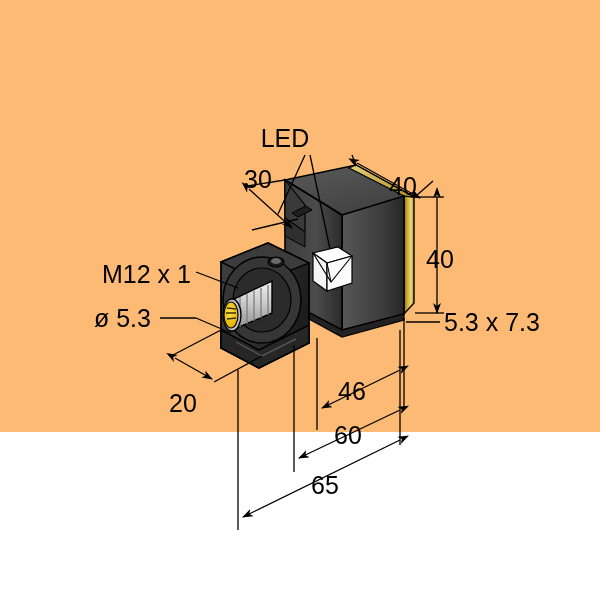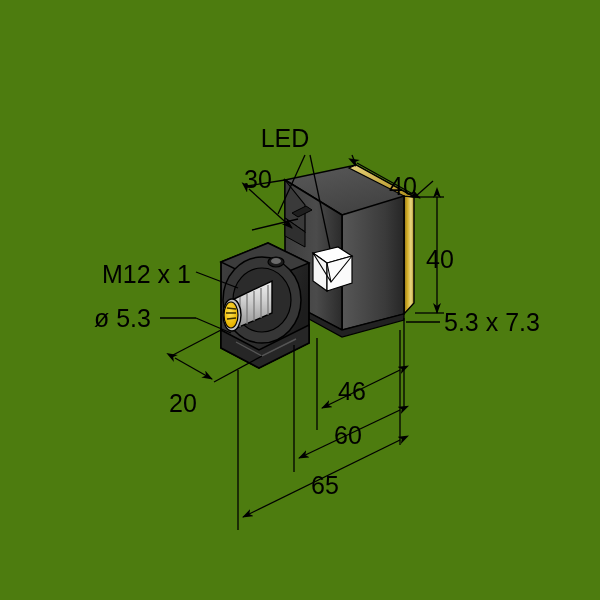--- a/index.html
+++ b/index.html
@@ -9,22 +9,22 @@
   }
   body {
     width: 600px;
     height: 600px;
     font-family: "Liberation Sans", sans-serif;
     overflow: hidden;
   }
   #stage {
     position: relative;
     width: 600px;
-    height: 600px;
-    background: #4d7c0f;
+    height: 432px;
+    background: #fdba74;
   }
   svg.drawing {
     display: block;
     width: 600px;
     height: 600px;
   }
   text.dim {
     font-family: "Liberation Sans", sans-serif;
     fill: #000000;
     font-size: 25px;

